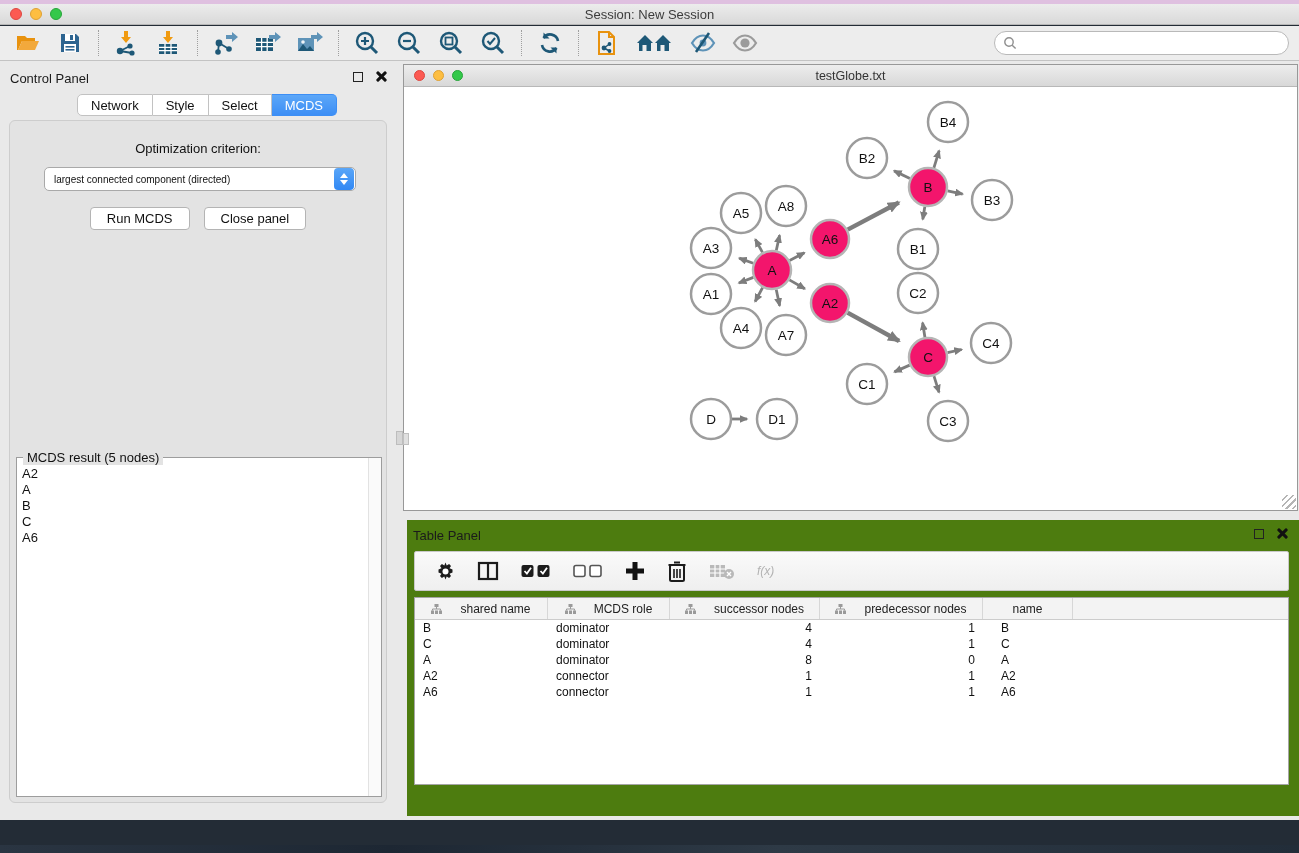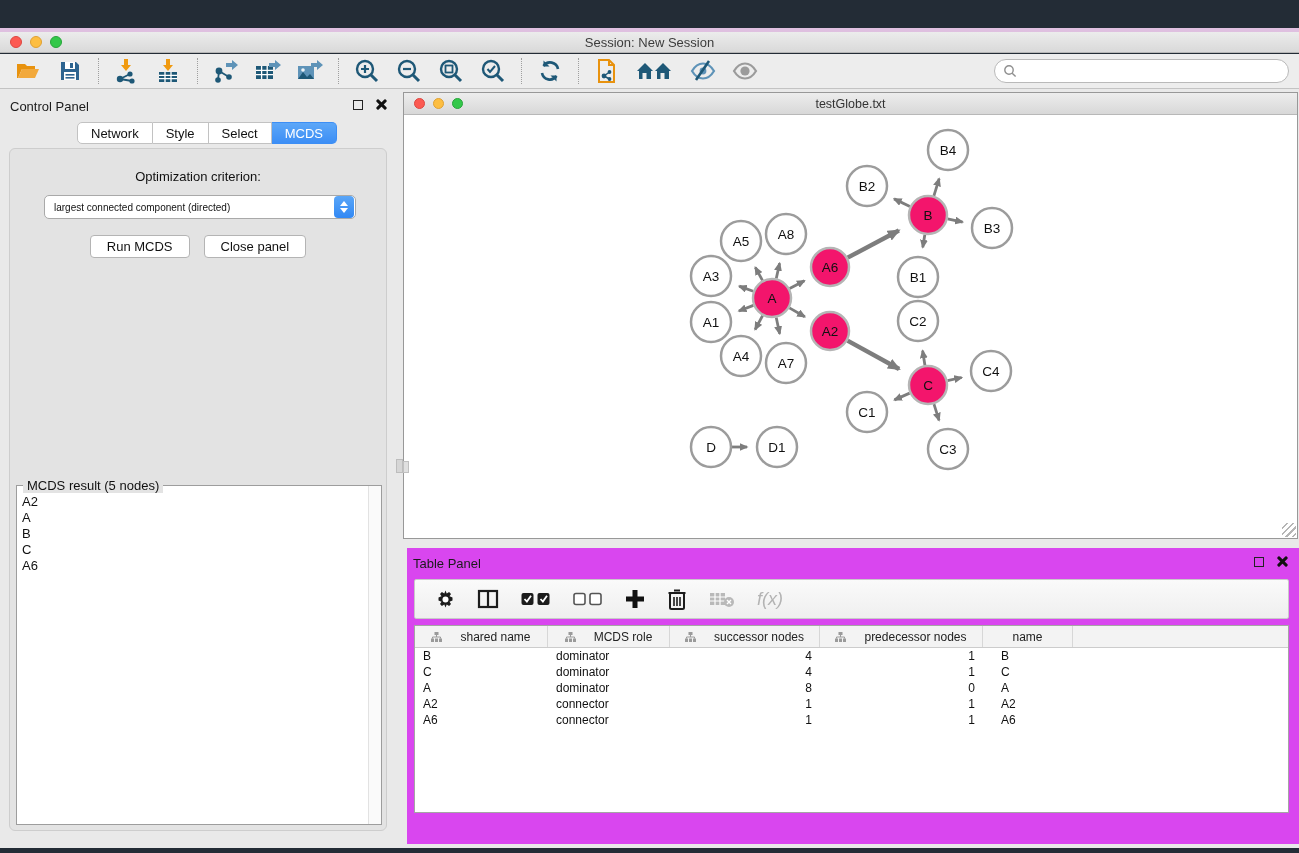--- a/index.html
+++ b/index.html
@@ -1,17 +1,17 @@
 <!DOCTYPE html>
 <html><head>
 <meta charset="utf-8">
 <style>
   * { margin:0; padding:0; box-sizing:border-box; }
   html,body { width:1299px; height:853px; font-family:"Liberation Sans", sans-serif; background:#232c36; overflow:hidden; }
-  .screen { position:relative; width:1299px; height:618px; background:#232c36;margin-top:28px; }
+  .screen { position:relative; width:1299px; height:618px; background:#232c36; }
 
   
   .desktop-strip-top { position:absolute; left:0; top:0; width:1299px; height:4px; background:#dfc0e0; }
   .titlebar { position:absolute; left:0; top:4px; width:1299px; height:21px;
               background:linear-gradient(#ececec,#d9d9d9); border-bottom:1px solid #b6b6b6; }
   .titlebar .title { position:absolute; left:0; right:0; top:3px; text-align:center; font-size:13px; color:#3c3c3c; }
   .lights { position:absolute; left:10px; top:4px; display:flex; gap:8px; }
   .light { width:12px; height:12px; border-radius:50%; }
   .light.red   { background:#fc5a52; border:1px solid #dd4741; }
   .light.yellow{ background:#fdbe41; border:1px solid #dfa133; }
@@ -73,25 +73,25 @@
               border:1px solid #989898; }
   .netframe .ntitle { position:relative; height:22px; background:linear-gradient(#ededed,#d8d8d8); border-bottom:1px solid #b8b8b8; }
   .netframe .ntitle .title { position:absolute; left:0; right:0; top:4px; text-align:center; font-size:12.5px; color:#333; }
   .netframe .lights { top:5px; } .netframe .light { width:11px; height:11px; }
   .netcanvas { position:relative; width:893px; height:423px; background:#fff; overflow:hidden; }
   .resize-grip { position:absolute; right:1px; bottom:1px; width:14px; height:14px;
     background:repeating-linear-gradient(135deg, transparent 0 3px, #b5b5b5 3px 4.5px); cursor:nwse-resize; }
   .frame-grip { position:absolute; left:-1px; top:368px; width:6px; height:12px; background:#e0e0e0; border:1px solid #c0c0c0; }
 
   
-  .tpanel { position:absolute; left:407px; top:459px; width:892px; height:296px; background:#d946ef; }
+  .tpanel { position:absolute; left:407px; top:459px; width:892px; height:296px; background:#4d7c0f; }
   .tp-toolbar { position:absolute; left:7px; top:31px; width:875px; height:40px; background:linear-gradient(#fafafa,#efefef);
                 border:1px solid #c9c9c9; border-radius:2px; display:flex; align-items:center; gap:22px; padding-left:18px; }
   .ticon { display:flex; align-items:center; justify-content:center; cursor:pointer; }
-  .fx { font-family:Liberation Sans, sans-serif; font-style:italic; font-size:18px; color:#b3b3b3; }
+  .fx { font-family:Liberation Sans, sans-serif; font-style:italic; font-size:12px; color:#b3b3b3; }
 
   .datatable { position:absolute; left:7px; top:77px; width:875px; height:188px; background:#fff; border:1px solid #a5a5a5; overflow:hidden; }
   .dt-head { display:flex; height:22px; background:#f3f3f3; border-bottom:1px solid #cccccc; }
   .dt-hcell { display:flex; align-items:center; justify-content:center; gap:18px; font-size:12px; color:#222;
               border-right:1px solid #d7d7d7; cursor:pointer; }
   .dt-row { display:flex; height:16px; }
   .dt-cell { font-size:12px; color:#111; padding:1px 8px 0 8px; white-space:nowrap; }
   .c0 { width:133px; } .c1 { width:122px; } .c2 { width:150px; } .c3 { width:163px; } .c4 { width:90px; }
   .num { text-align:right; }
   .hicon { width:11px; height:10px; display:inline-block; }

